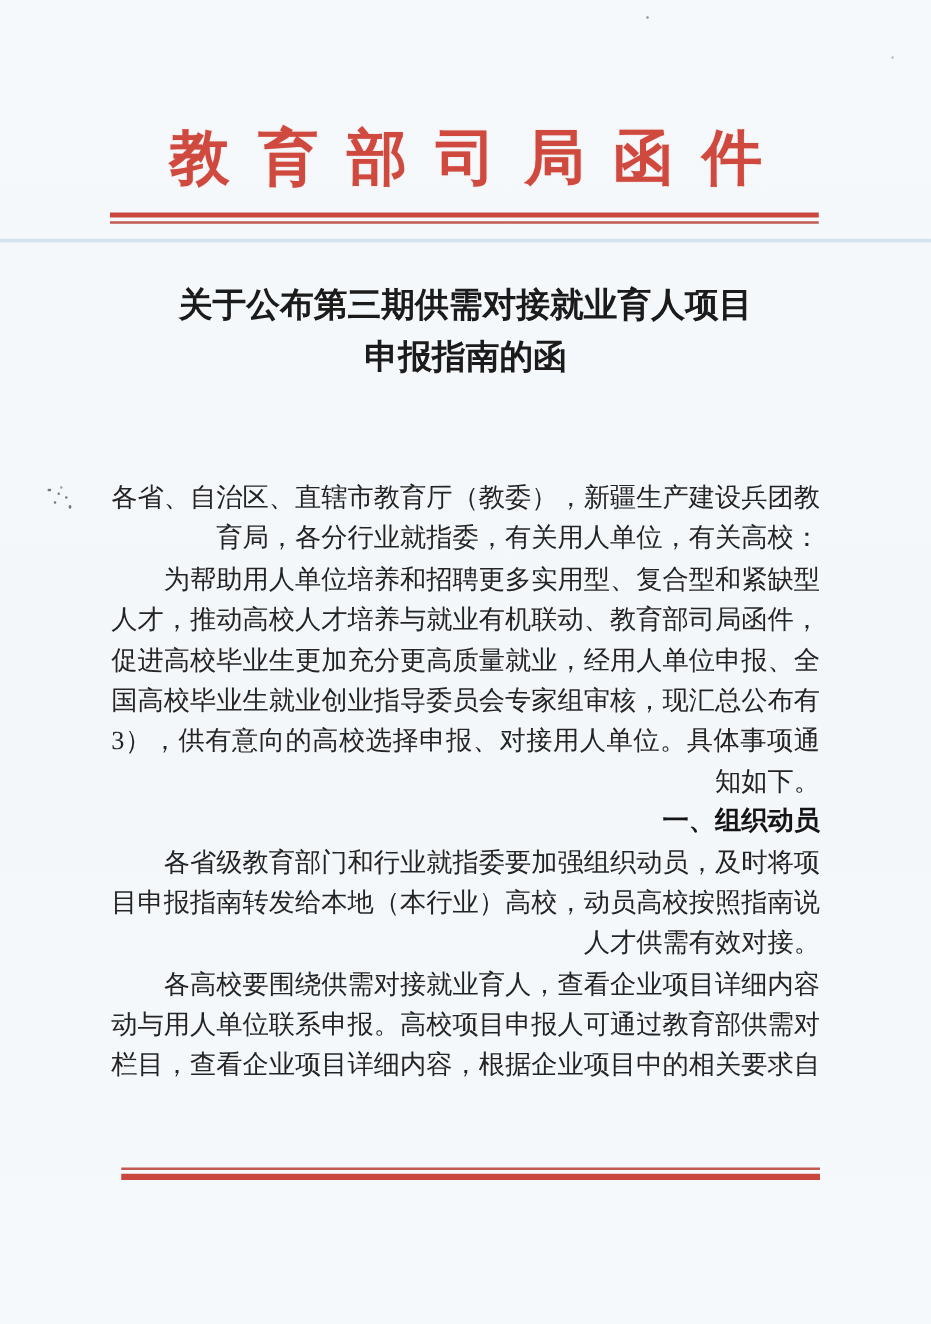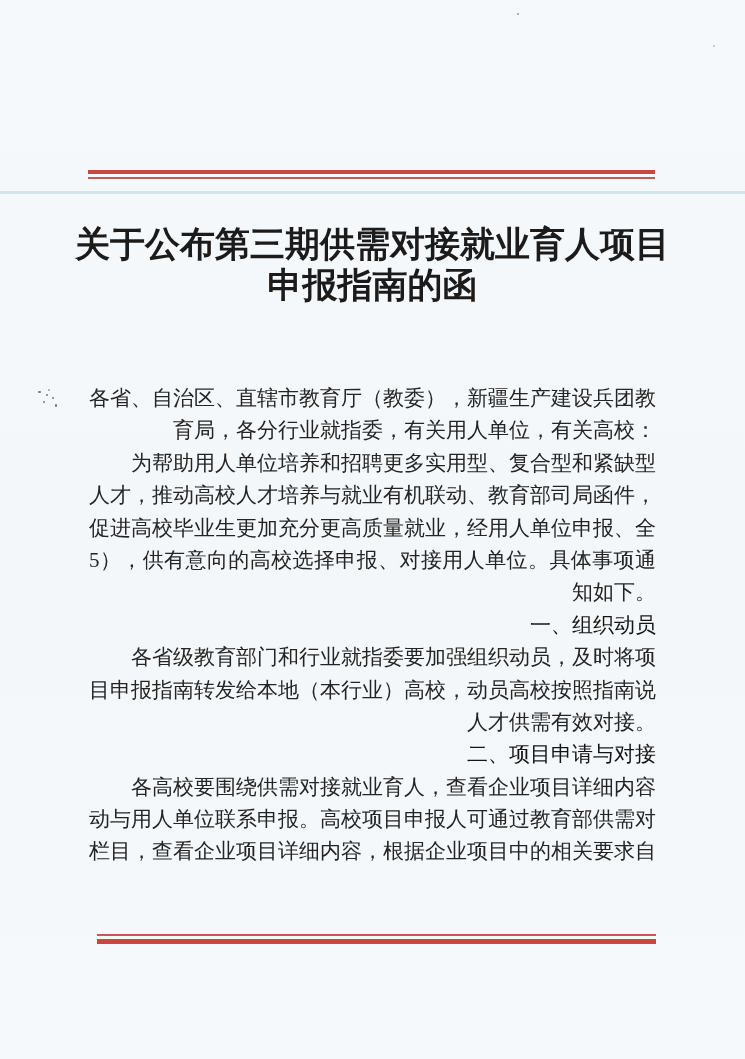--- a/index.html
+++ b/index.html
@@ -77,21 +77,21 @@
     background: rgba(173, 203, 219, 0.45);
   }
   
   .doc-title {
     position: absolute;
     top: 224px;
     left: 0;
     width: 745px;
     margin: 0;
     text-align: center;
-    font-size: 35px;
+    font-size: 27px;
     line-height: 41px;
     font-weight: bold;
     color: #1b1b1b;
     font-family: "Liberation Serif", serif;
   }
   .doc-title .t-line { display: block; }
   
   .body-text {
     position: absolute;
     top: 338px;
@@ -111,21 +111,21 @@
   .line.j {
     text-align: justify;
     text-align-last: justify;
     text-justify: inter-character;
   }
   .line.ind {
     text-indent: 42px;
   }
   .line.h {
     font-family: "Liberation Sans", sans-serif;
-    font-weight: normal;
+    font-weight: bold;
     color: #141414;
     text-indent: 42px;
   }
   
   .speck {
     position: absolute;
     background: #4c4c58;
     opacity: 0.75;
     border-radius: 1px;
   }
@@ -136,47 +136,48 @@
   .speck.s5 { left: 55px;  top: 404px; width: 2px; height: 3px; }
   .speck.s6 { left: 48px;  top: 389px; width: 2px; height: 2px; opacity: 0.5; }
   .speck.s7 { left: 517px; top: 13px;  width: 2px; height: 2px; opacity: 0.6; }
   .speck.s8 { left: 713px; top: 45px;  width: 2px; height: 2px; opacity: 0.35; }
 </style>
 </head>
 <body>
 
 <div class="page">
 
+  <div class="masthead">教育部司局函件</div>
 
   <div class="rule-top">
     <div class="thick"></div>
     <div class="gap"></div>
     <div class="thin"></div>
   </div>
 
   <div class="crease"></div>
 
   <h1 class="doc-title">
     <span class="t-line">关于公布第三期供需对接就业育人项目</span>
     <span class="t-line">申报指南的函</span>
   </h1>
 
   <div class="body-text" id="body-lines">
       <div class="line j">各省、自治区、直辖市教育厅（教委），新疆生产建设兵团教</div>
       <div class="line">育局，各分行业就指委，有关用人单位，有关高校：</div>
       <div class="line j ind">为帮助用人单位培养和招聘更多实用型、复合型和紧缺型</div>
       <div class="line j">人才，推动高校人才培养与就业有机联动、教育部司局函件，</div>
       <div class="line j">促进高校毕业生更加充分更高质量就业，经用人单位申报、全</div>
-      <div class="line j">5），供有意向的高校选择申报、对接用人单位。具体事项通</div>
+      <div class="line j">国高校毕业生就业创业指导委员会专家组审核，现汇总公布有</div>
+      <div class="line j">3），供有意向的高校选择申报、对接用人单位。具体事项通</div>
       <div class="line">知如下。</div>
       <div class="line h">一、组织动员</div>
       <div class="line j ind">各省级教育部门和行业就指委要加强组织动员，及时将项</div>
       <div class="line j">目申报指南转发给本地（本行业）高校，动员高校按照指南说</div>
       <div class="line">人才供需有效对接。</div>
-      <div class="line h">二、项目申请与对接</div>
       <div class="line j ind">各高校要围绕供需对接就业育人，查看企业项目详细内容</div>
       <div class="line j">动与用人单位联系申报。高校项目申报人可通过教育部供需对</div>
       <div class="line j">栏目，查看企业项目详细内容，根据企业项目中的相关要求自</div>
     </div>
 
   <div class="rule-bottom">
     <div class="thin"></div>
     <div class="gap"></div>
     <div class="thick"></div>
   </div>

